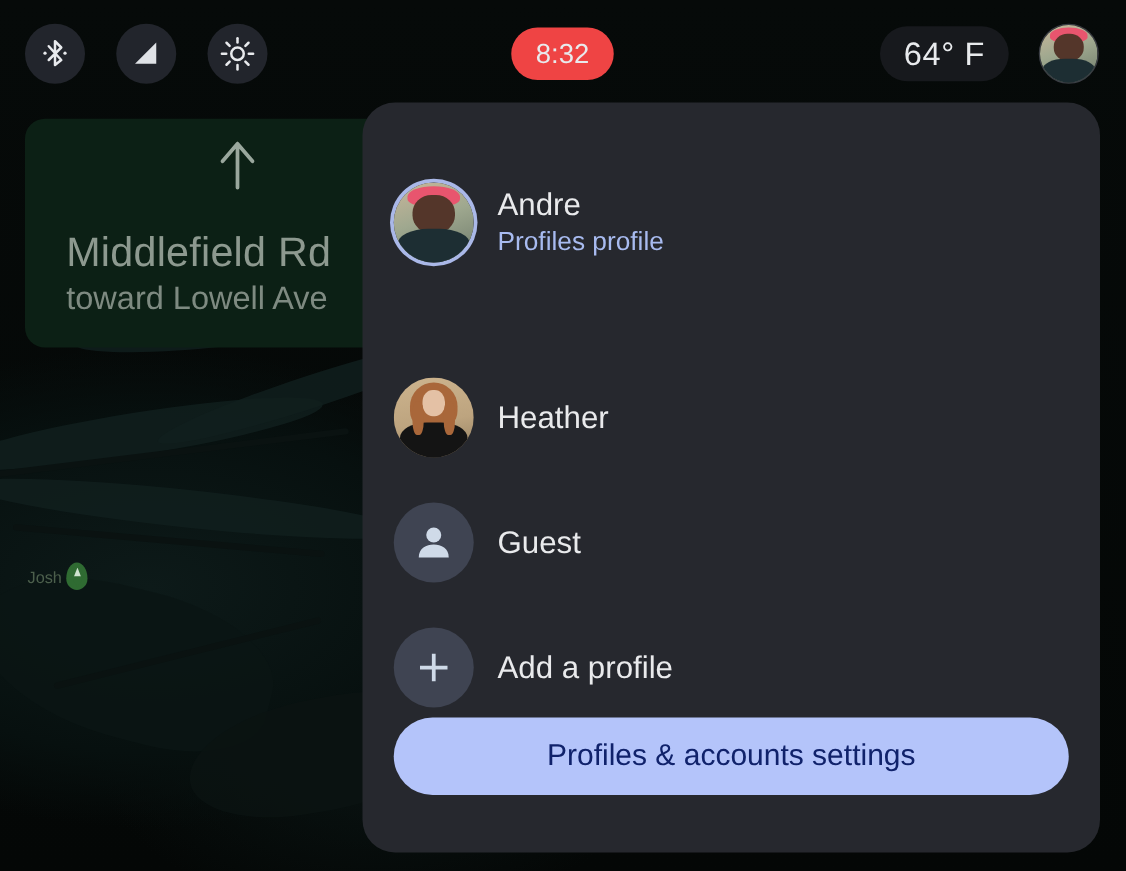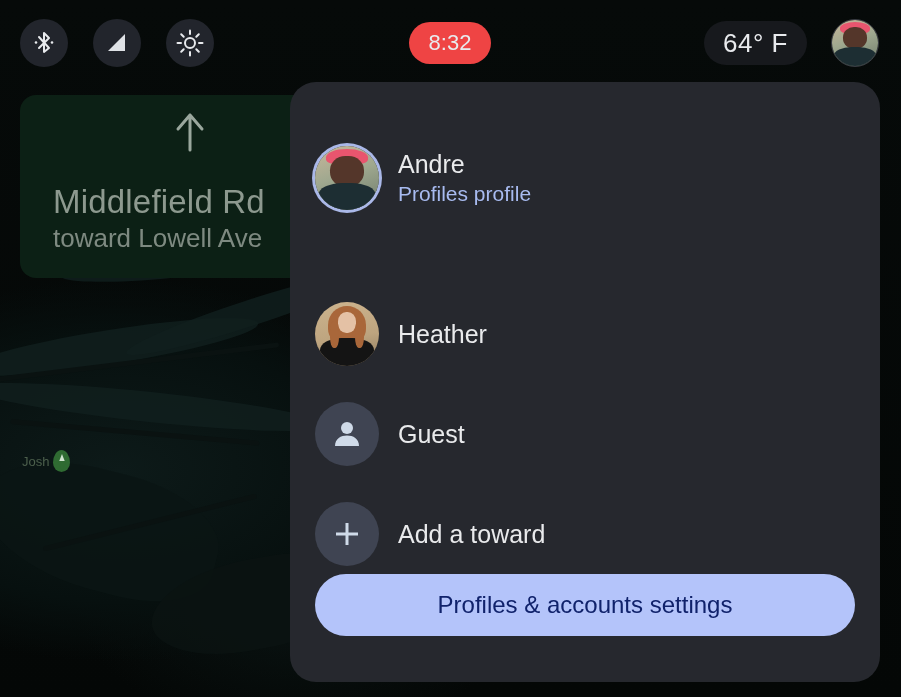--- a/index.html
+++ b/index.html
@@ -331,19 +331,19 @@
       </span>
     </div>
 
     <div class="profile-row" id="row-add">
       <span class="avatar glyph-circle">
         <svg width="34" height="34" viewBox="0 0 34 34">
           <path d="M17 6 L17 28 M6 17 L28 17" stroke="#cfdae8" stroke-width="3" stroke-linecap="butt"></path>
         </svg>
       </span>
       <span class="row-text">
-        <span class="row-name" style="display:block">Add a toward</span>
+        <span class="row-name" style="display:block">Add a profile</span>
       </span>
     </div>
 
     <button id="settings-button">Profiles &amp; accounts settings</button>
   </div>
 </div>
 
 </body></html>

